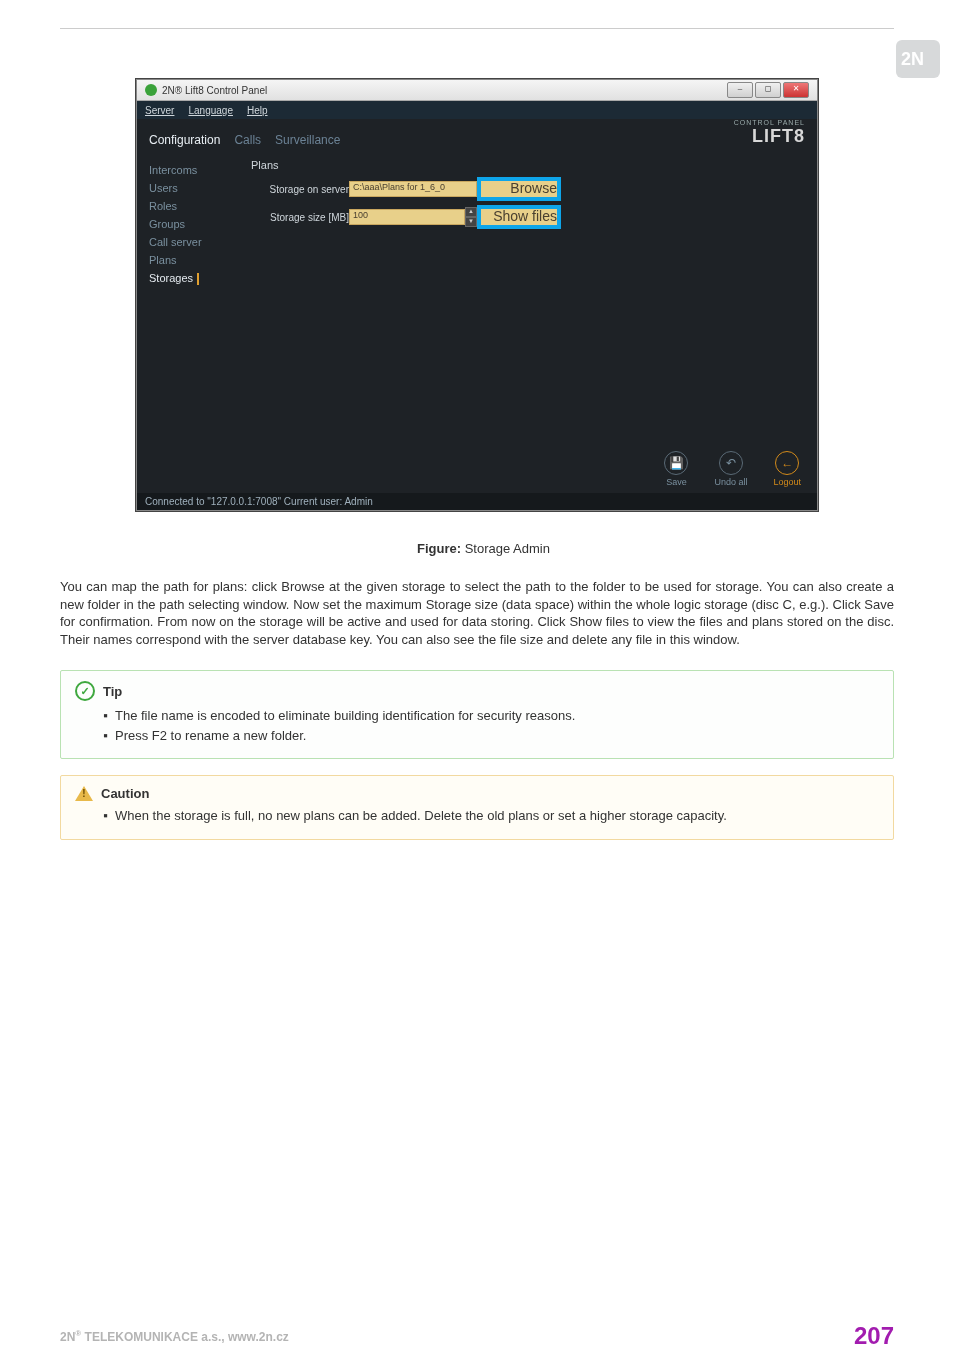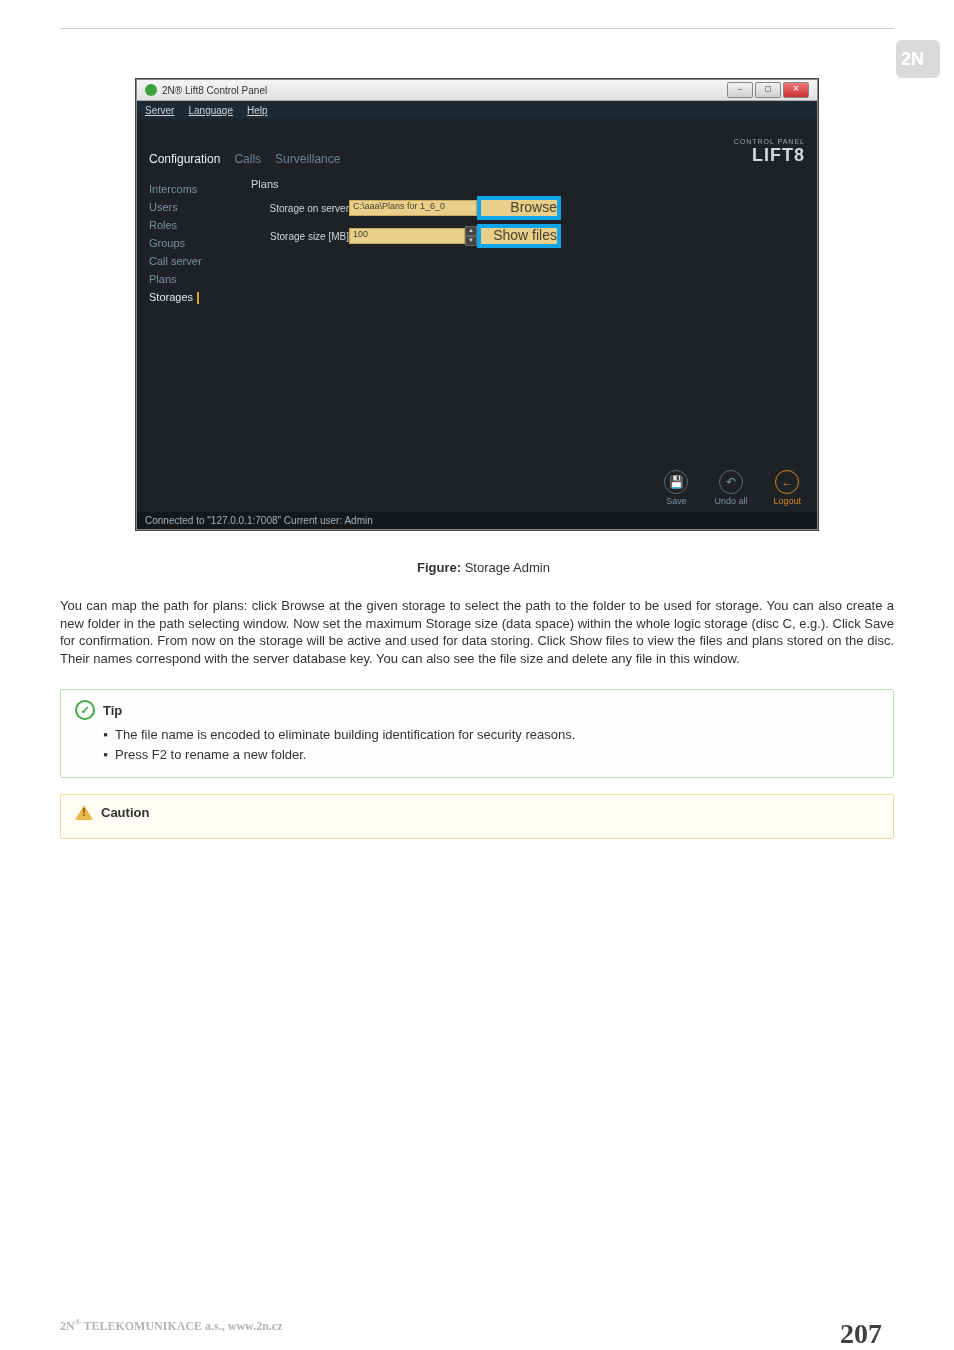--- a/index.html
+++ b/index.html
@@ -79,21 +79,21 @@
     padding: 0 8px;
     align-items: center;
     font-size: 10px;
     color: #cfd6db;
     text-decoration: underline;
   }
   .navrow {
     display: flex;
     justify-content: space-between;
     align-items: flex-end;
-    padding: 19px 12px 6px 12px;
+    padding: 0 12px 6px 12px;
     background: #1e2226;
   }
   .navtabs { display: flex; gap: 14px; font-size: 12px; }
   .navtab { color: #6b8295; }
   .navtab.active { color: #e8eef3; }
   .liftlogo { text-align: right; color: #d8d8d8; }
   .liftlogo .small { font-size: 7px; letter-spacing: 1px; color: #9aa; display:block; text-align:right; }
   .liftlogo .big { font-size: 18px; font-weight: bold; letter-spacing: 1px; }
   .worksplit { display: flex; background: #1e2226; min-height: 290px; }
   .sidebar {
@@ -206,30 +206,29 @@
     text-align: center;
     font-size: 10px;
     font-weight: bold;
     color: #6b4a00;
   }
   .callout ul { margin: 0 0 0 40px; padding: 0; }
   .callout li { font-size: 13px; line-height:1.35; text-align: justify; margin-bottom:2px; }
   .callout li::marker { content: "▪  "; }
 
   .footer {
-    position:absolute; bottom:28px; left:60px; right:72px;
+    position:absolute; bottom:28px; left:60px; right:60px;
     display:flex; justify-content:space-between;
-    align-items:flex-start;
+    align-items:center;
     font-size:12px; color:#b4b4b4;
     border-top: none;
-    font-family: Liberation Serif, serif;
   }
   .footer .company { font-weight:bold; }
   .footer .company sup { font-size:8px; }
-  .footer .pagenum { font-size:28px; color:#404040; font-weight:bold; }
+  .footer .pagenum { font-size:24px; color:#a21caf; font-weight:bold; }
 </style>
 </head>
 <body>
 
 <div class="page">
 
   <div class="logo-badge">
     <svg width="34" height="22" viewBox="0 0 34 22">
       <text x="0" y="17" font-family="Arial" font-weight="bold" font-size="18" fill="#ffffff">2N</text>
     </svg>
@@ -329,20 +328,23 @@
         <li>The file name is encoded to eliminate building identification for security reasons.</li>
         <li>Press F2 to rename a new folder.</li>
       </ul>
     </div>
 
     <div class="callout caution">
       <div class="callout-head">
         <span class="ico-tri"></span>
         <span>Caution</span>
       </div>
+      <ul>
+        <li>When the storage is full, no new plans can be added. Delete the old plans or set a higher storage capacity.</li>
+      </ul>
     </div>
 
   </div>
 
   <div class="footer">
     <span class="company">2N<sup>®</sup> TELEKOMUNIKACE a.s., www.2n.cz</span>
     <span class="pagenum">207</span>
   </div>
 
 </div>

